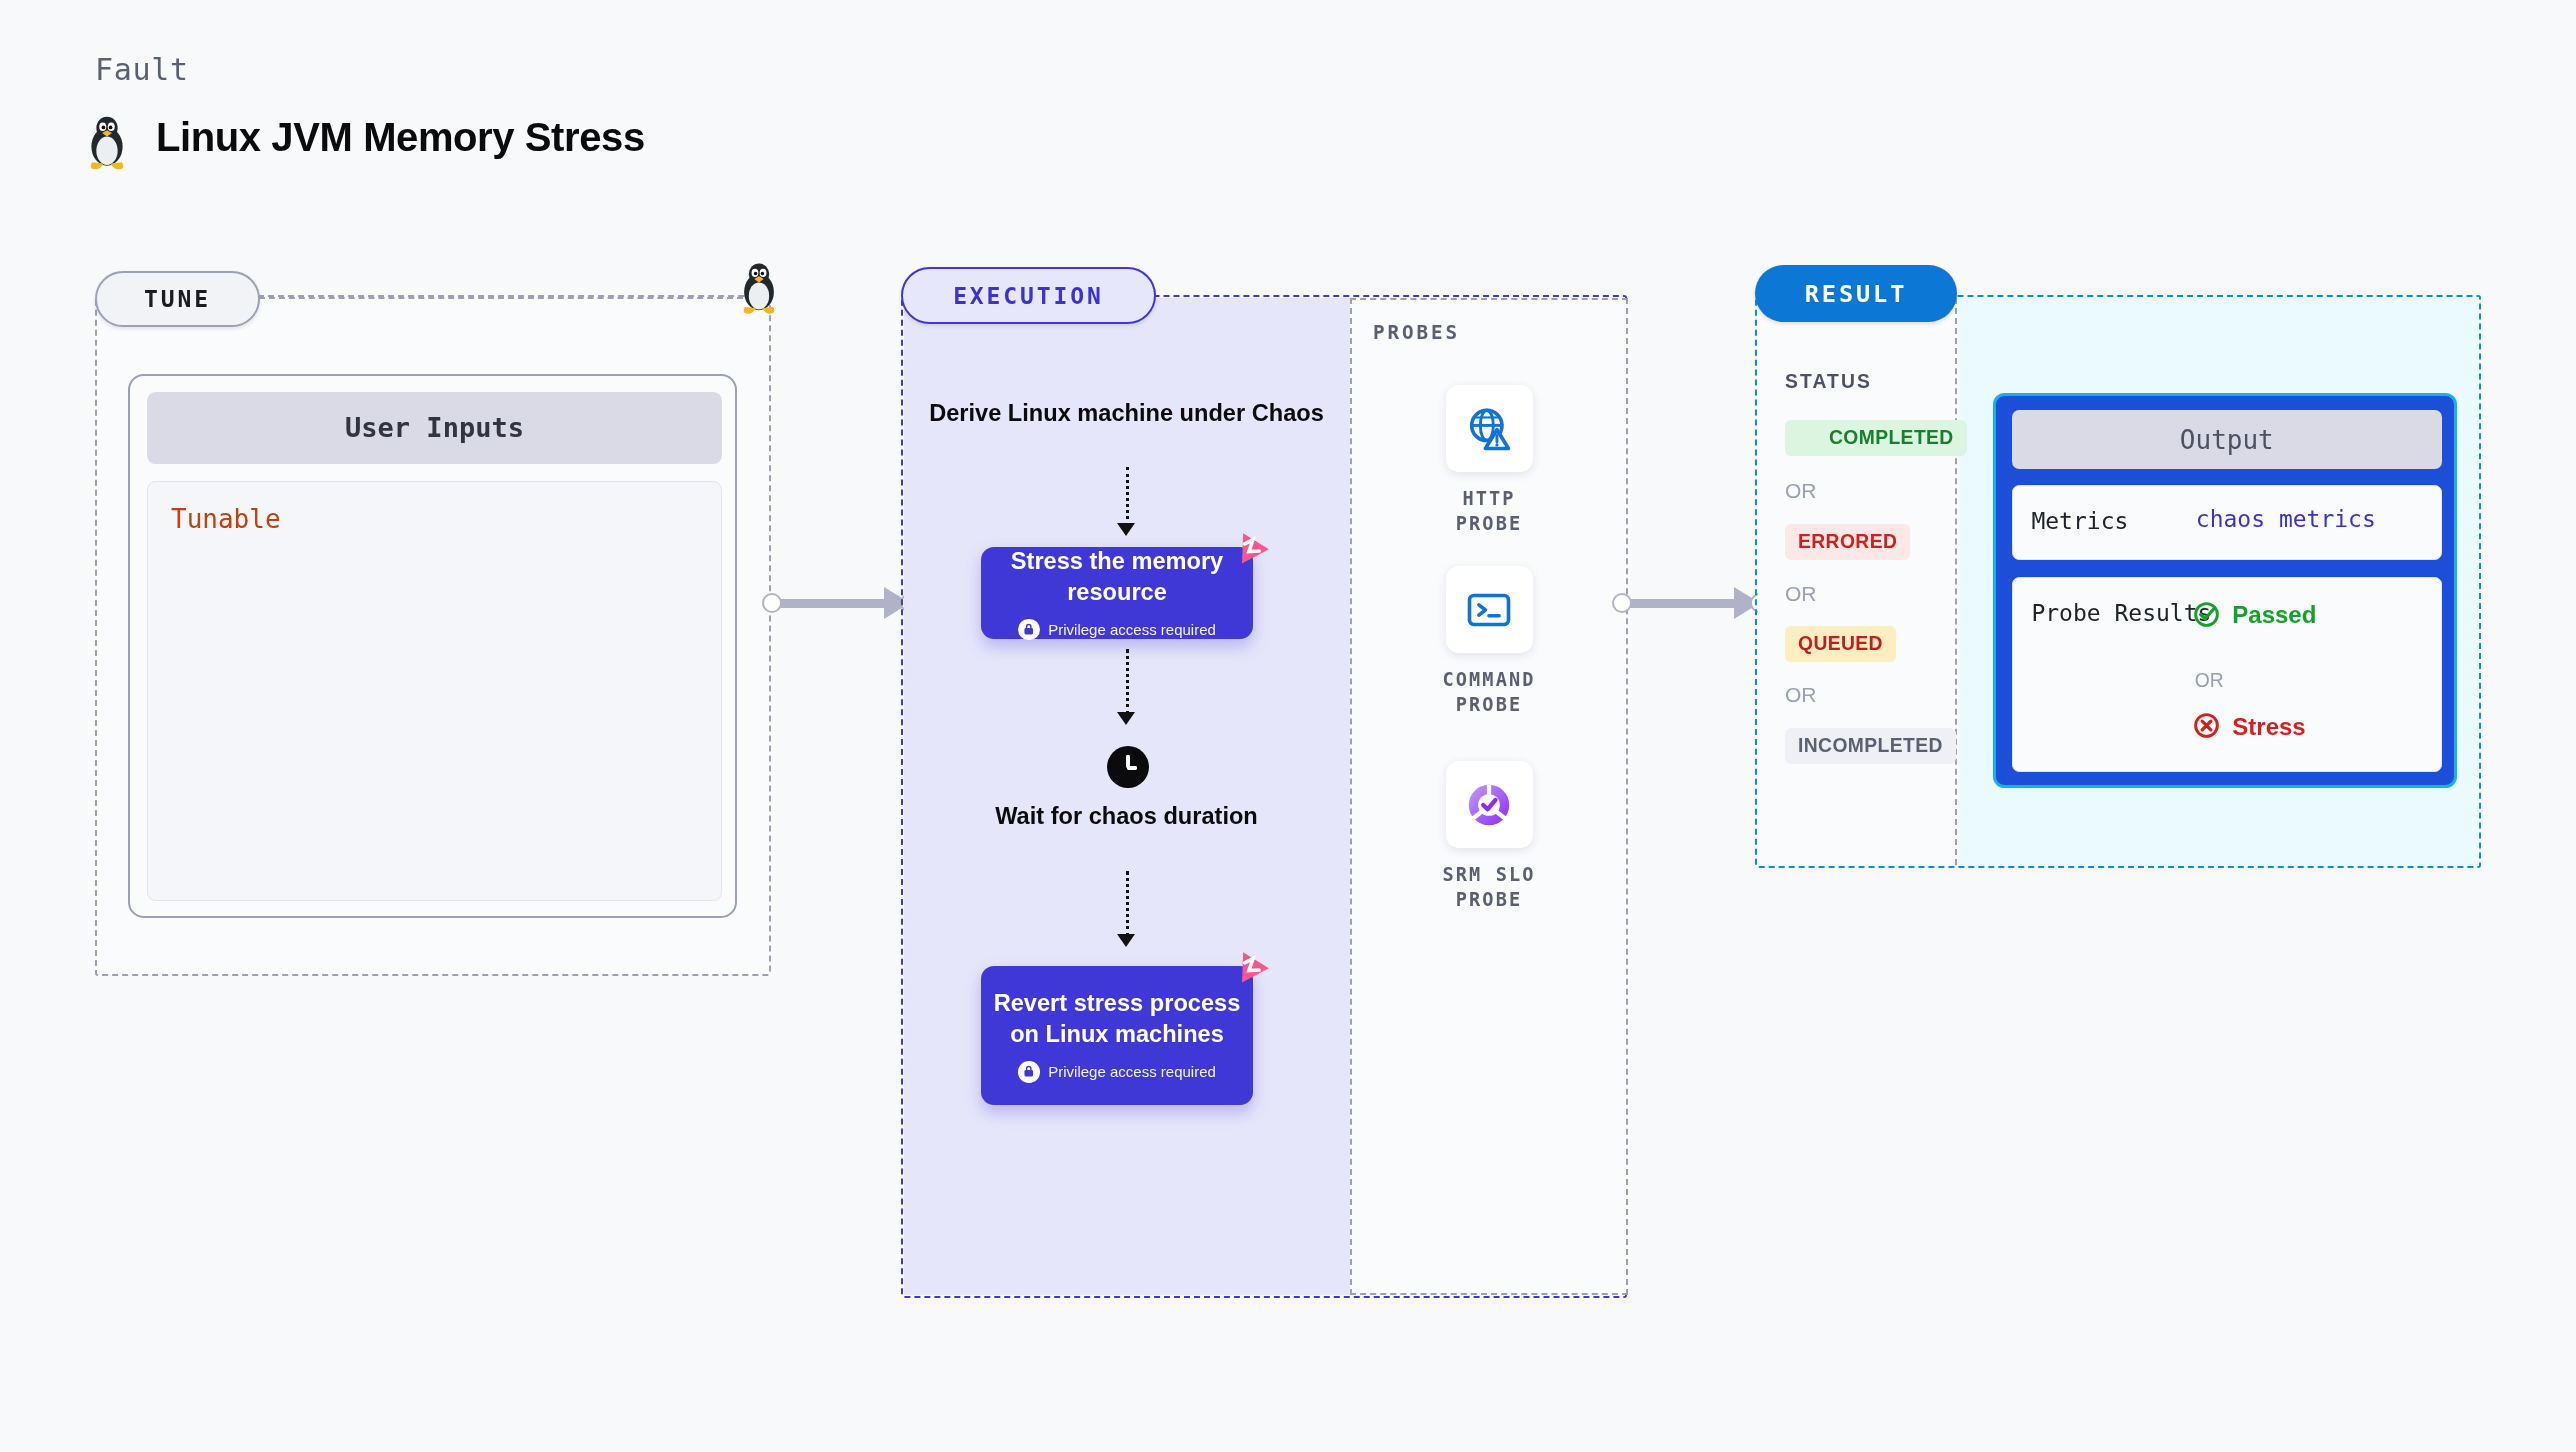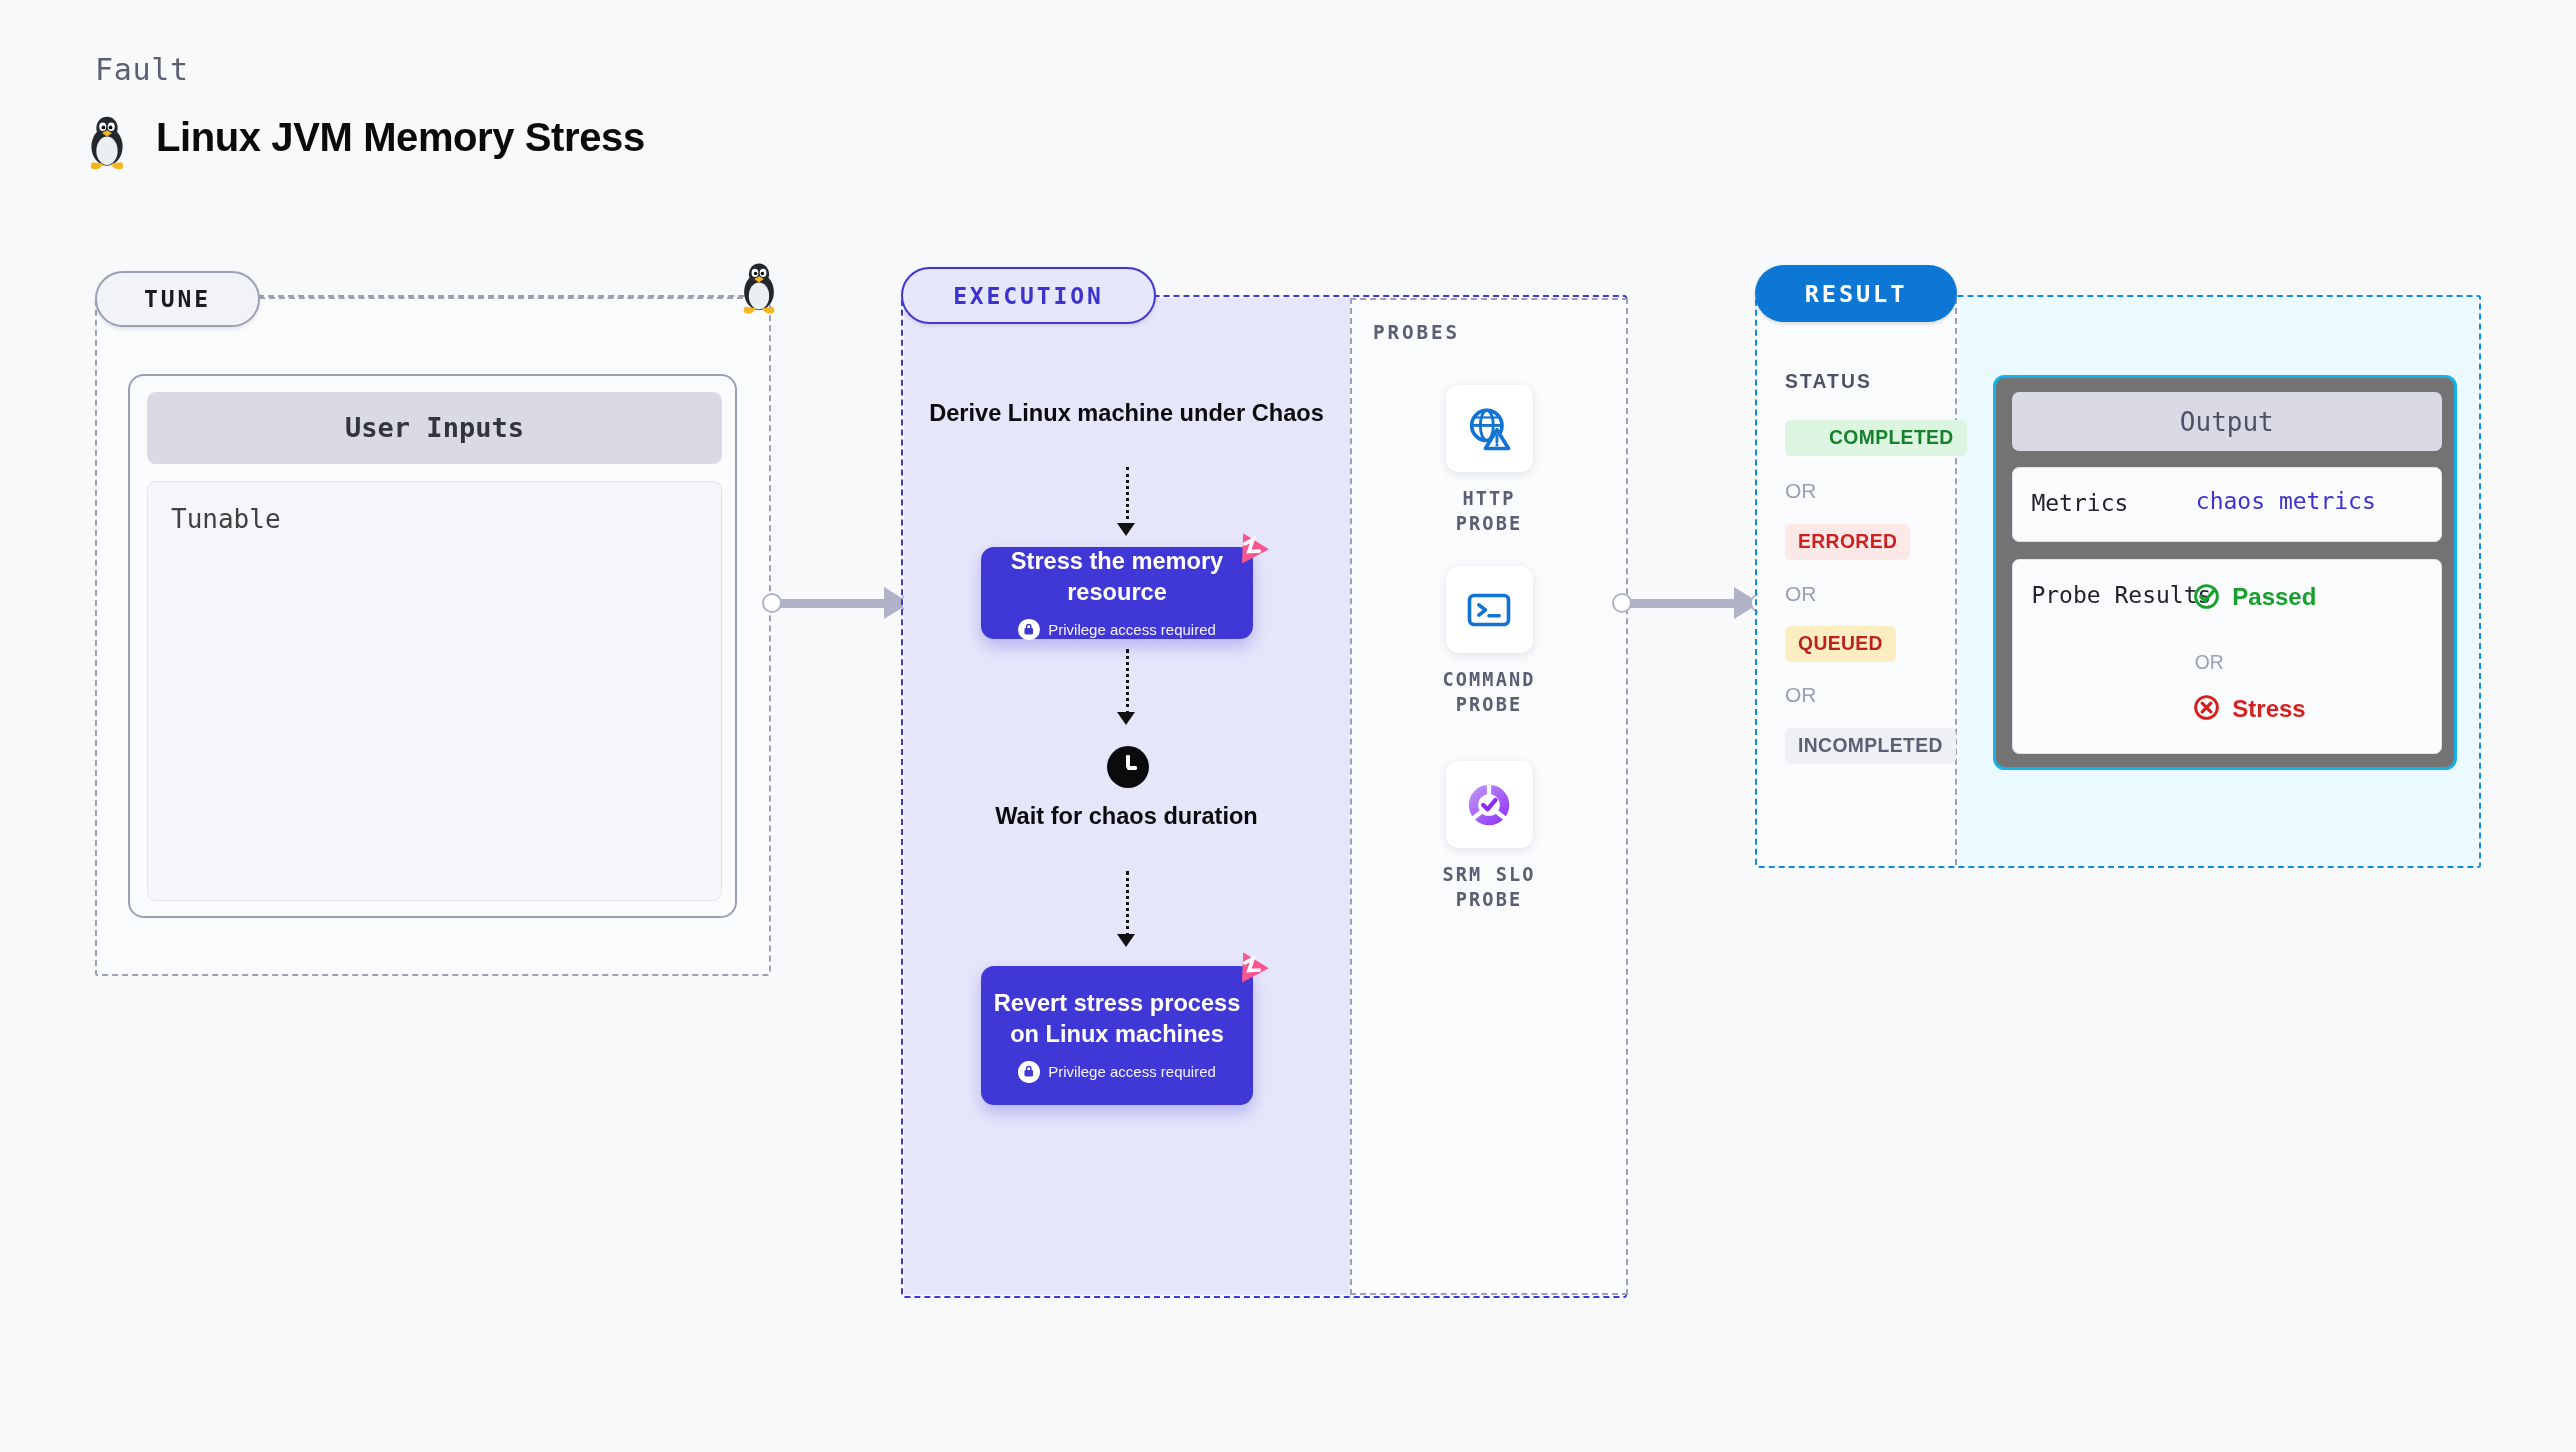--- a/index.html
+++ b/index.html
@@ -67,21 +67,21 @@
     background: #d9dae6; border-radius: 8.6px;
     display: flex; align-items: center; justify-content: center;
     font-family: "DejaVu Sans Mono", monospace; font-size: 27px; font-weight: 700; color: #32343f;
   }
   .inputs-body {
     position: absolute; left: 17px; top: 105px; width: 575px; height: 420px;
     background: #f5f6fa; border: 1.4px solid #e2e3ec; border-radius: 8.6px;
   }
   .tunable-label {
     position: absolute; left: 23px; top: 21.5px;
-    font-family: "DejaVu Sans Mono", monospace; font-size: 26px; color: #404040;
+    font-family: "DejaVu Sans Mono", monospace; font-size: 26px; color: #c2410c;
   }
   .tunable-list { position: absolute; left: 185px; top: 15.8px; }
   .sec-head {
     font-family: "DejaVu Sans Mono", monospace; font-size: 18px; color: #7e8298;
     letter-spacing: 2.1px; margin-bottom: 15.8px;
   }
   .tun-item {
     font-family: "DejaVu Sans Mono", monospace; font-size: 24px; color: #3b32d0;
     margin-bottom: 18.6px; cursor: pointer;
   }
@@ -190,22 +190,22 @@
   .b-queued    { left: 1785px; top: 626px; background: #fdeec2; color: #bc2020; }
   .b-incomplete{ left: 1785px; top: 728px; background: #eff0f5; color: #5b5f72; }
   .or-txt {
     position: absolute; font-size: 21px; color: #9aa0b3; font-family: "Liberation Sans", sans-serif;
   }
   .or1 { left: 1785px; top: 479px; }
   .or2 { left: 1785px; top: 582px; }
   .or3 { left: 1785px; top: 683px; }
 
   .output-card {
-    position: absolute; left: 1993px; top: 375px; width: 464px; height: 395px;
-    background: #737373; border: 3.6px solid #17b0e8; border-radius: 11.5px;
+    position: absolute; left: 1993px; top: 393px; width: 464px; height: 395px;
+    background: #1d4ed8; border: 3.6px solid #17b0e8; border-radius: 11.5px;
   }
   .output-header {
     position: absolute; left: 15.8px; top: 14.3px; width: 430px; height: 59px;
     background: #d9dae6; border-radius: 7.2px;
     display: flex; align-items: center; justify-content: center;
     font-family: "DejaVu Sans Mono", monospace; font-size: 26px; color: #4c5163;
   }
   .out-row {
     position: absolute; left: 15.8px; width: 430px;
     background: #fafbfd; border: 1.4px solid #e2e3ec; border-radius: 7.2px;

